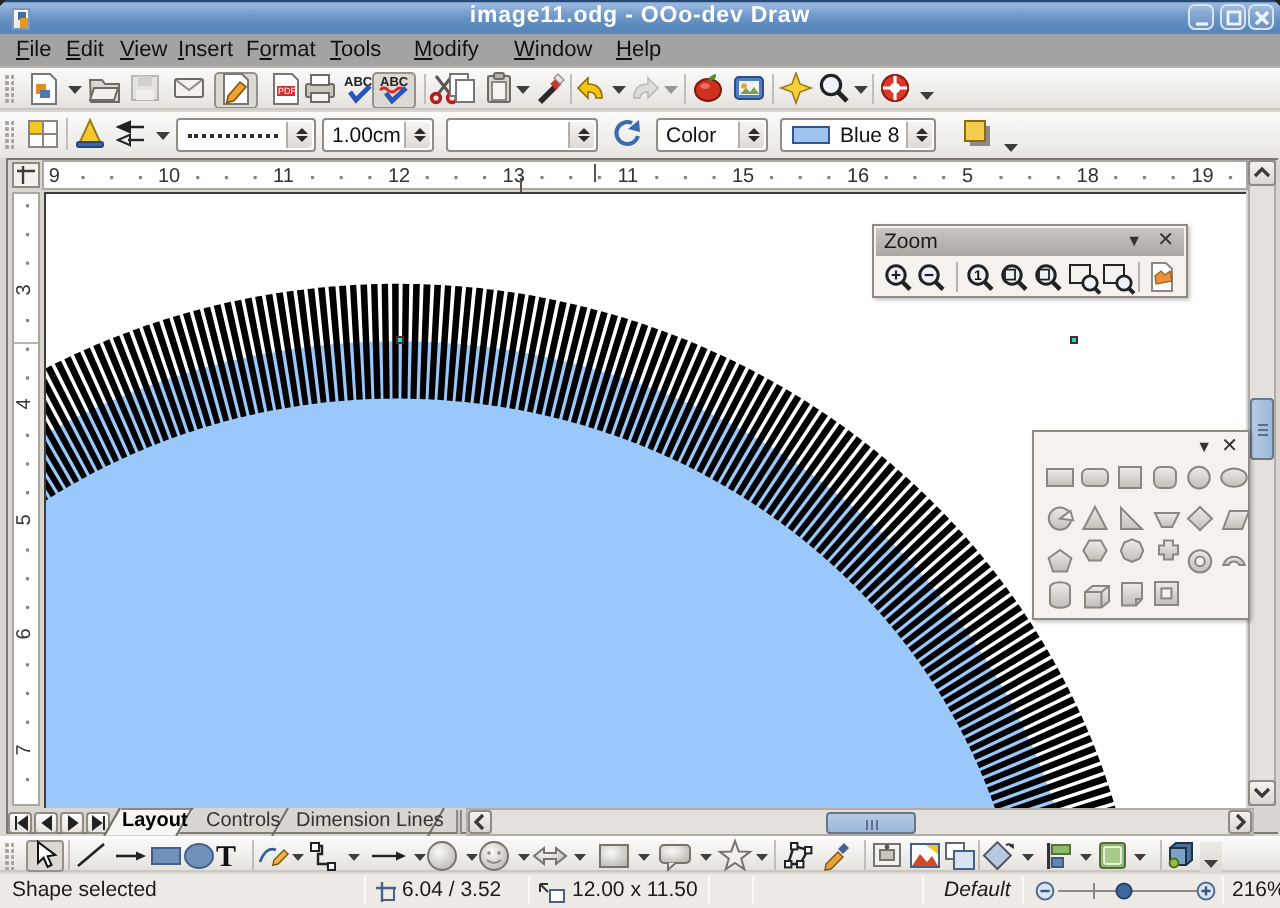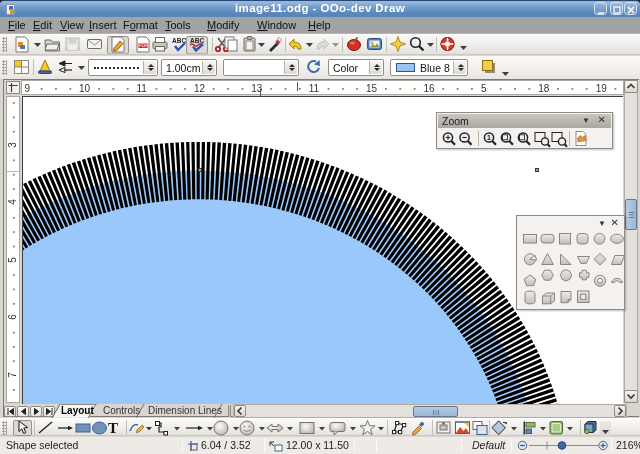--- a/index.html
+++ b/index.html
@@ -536,21 +536,21 @@
     <line x1="14" y1="5.5" x2="90" y2="5.5" stroke="#8d8984" stroke-width="1"></line>
     <line x1="32" y1="1.5" x2="32" y2="9.5" stroke="#8d8984"></line>
     <circle cx="47" cy="5.5" r="3.8" fill="#3f689c" stroke="#27456e"></circle>
     <circle cx="88" cy="5.5" r="4.2" fill="#dce4ee" stroke="#4a6d99"></circle>
       <path d="M85.7 5.5 h4.6 M88 3.2 v4.6" stroke="#345580" stroke-width="1.2"></path>
   </svg>
   <div class="ssep" style="left:611px;"></div>
   <div class="sfield" style="left:616px;">216%</div>
 </div>
 
-<div class="fwin" id="zoomwin" style="left:436px; top:112px; width:177px; height:36.5px;">
+<div class="fwin" id="zoomwin" style="left:436px; top:112px; width:158px; height:36.5px;">
   <div class="ftitle">Zoom</div>
   <div class="fa" style="right:22px;top:3px;">▼</div>
   <div class="fx" style="right:6px;top:1px;">✕</div>
   <svg class="abs" style="left:4px;top:17px;" width="152" height="18" viewBox="0 0 152 18">
     <g id="mg">
         <circle cx="7" cy="7.5" r="4.6" fill="#eef2f8" stroke="#222" stroke-width="1.5"></circle>
         <path d="M10.3 11 l3.7 3.7" stroke="#222" stroke-width="2.2"></path>
       </g>
     <path d="M4.8 7.5 h4.4 M7 5.3 v4.4" stroke="#222" stroke-width="1.1"></path>
     <use href="#mg" x="16.5"></use>

